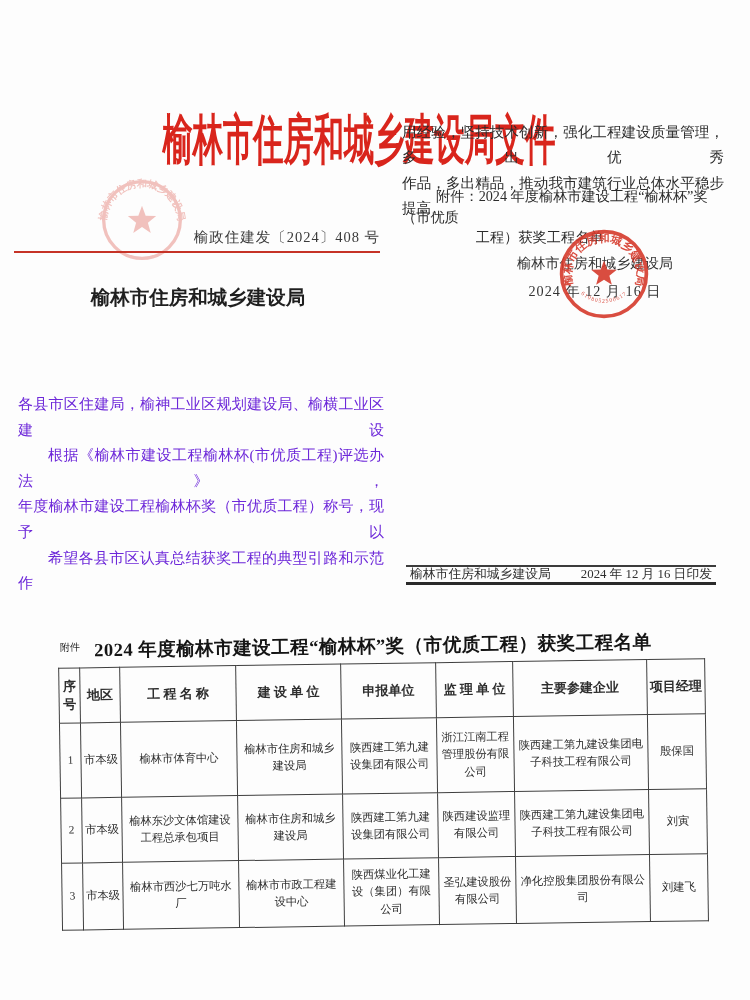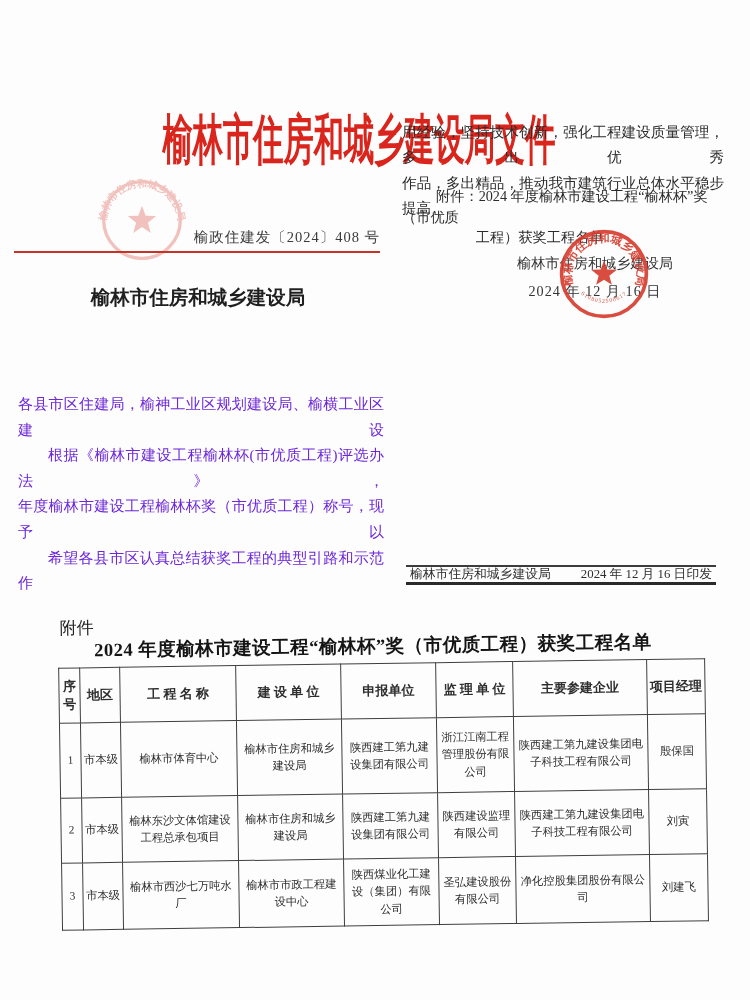--- a/index.html
+++ b/index.html
@@ -29,21 +29,21 @@
   .sig-date{margin-top:11px;letter-spacing:1px;}
   .seal-svg{left:542px;top:212px;width:124px;height:124px;opacity:0.9;}
   .faint-seal{left:92px;top:170px;width:100px;height:100px;opacity:0.3;}
   .colophon-topline{left:406px;top:565px;width:310px;height:1.5px;background:#3c3c3c;}
   .colophon-botline{left:406px;top:582px;width:310px;height:2.5px;background:#2a2a2a;}
   .colophon-row{left:410px;top:567px;width:302px;display:flex;justify-content:space-between;
        font-size:12.8px;line-height:14px;color:#2e2e2e;}
 
   
   .attach-wrap{left:0;top:0;width:750px;height:1000px;transform:rotate(-0.85deg);transform-origin:380px 790px;}
-  .attach-label{position:absolute;left:62px;top:612px;font-size:17px;color:#222;}
+  .attach-label{position:absolute;left:62px;top:636px;font-size:10px;color:#222;}
   .table-title{position:absolute;left:40px;top:633px;width:670px;text-align:center;
        font-size:18.5px;font-weight:bold;color:#151515;letter-spacing:0.5px;}
   table.award{position:absolute;left:60px;top:663px;width:646px;border-collapse:collapse;table-layout:fixed;}
   table.award th,table.award td{border:1.2px solid #3f3f3f;text-align:center;vertical-align:middle;
        padding:2px 2px;color:#2e2e2e;overflow:hidden;}
   table.award th{font-size:13px;font-weight:600;height:50px;}
   table.award td{font-size:11.3px;line-height:1.55;}
   tr.r0 td{height:70px;} tr.r1 td{height:60px;} tr.r2 td{height:62px;}
 
   .seal-text{font-size:11px;fill:#d63a2c;font-weight:bold;}

